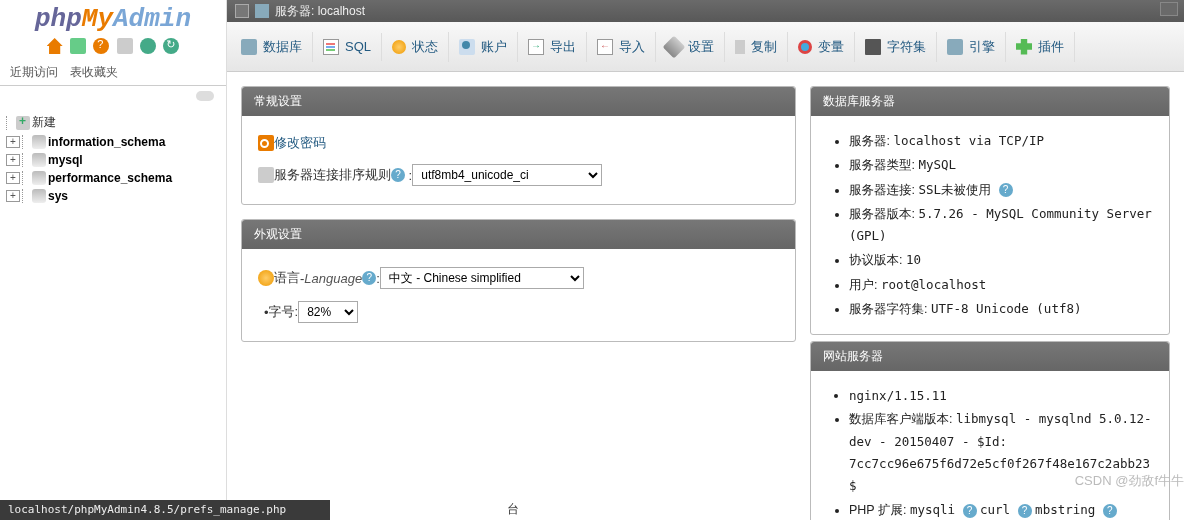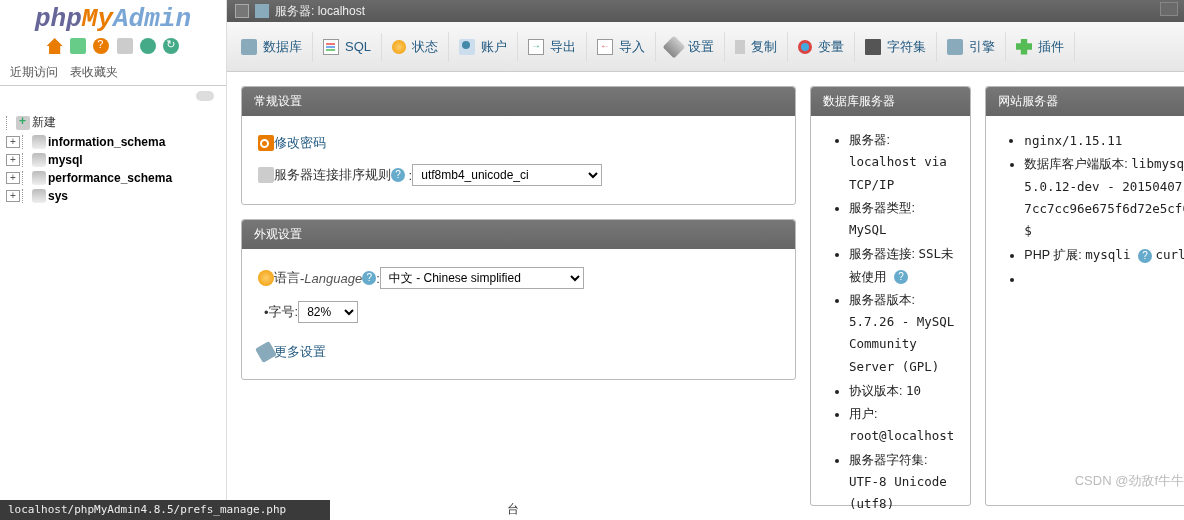--- a/index.html
+++ b/index.html
@@ -62,21 +62,21 @@
 .mi-settings{background:linear-gradient(#ccc,#888);border-radius:2px;transform:rotate(45deg);}
 .mi-settings2{width:3px;height:14px;background:#888;border-left:5px solid #ccc;border-right:5px solid #ccc;}
 .mi-vars{width:14px;height:14px;border-radius:50%;background:#d44;position:relative;}
 .mi-vars::after{content:"";position:absolute;left:3px;top:3px;width:8px;height:8px;border-radius:50%;background:#4ad;}
 .mi-charset{background:#555;border-radius:1px;}
 .mi-engines{background:#8ab;border-radius:2px;}
 .mi-plugins{background:#5b5;clip-path:polygon(30% 0,70% 0,70% 30%,100% 30%,100% 70%,70% 70%,70% 100%,30% 100%,30% 70%,0 70%,0 30%,30% 30%);}
 
 #content { flex:1; display:flex; gap:14px; padding:14px; background:#fff; overflow:hidden; }
 .col-left { flex:1; display:flex; flex-direction:column; gap:14px; }
-.col-right { width:360px; display:flex; gap:14px; }
+.col-right { width:360px; display:flex; flex-direction:column; gap:6px; }
 
 .panel { border:1px solid #bbb; border-radius:3px; background:#fff; }
 .panel-hd { background:linear-gradient(#777,#666); color:#fff; font-size:12px; padding:6px 12px; border-radius:3px 3px 0 0; }
 .panel-bd { padding:12px 16px; }
 .row { display:flex; align-items:center; padding:6px 0; font-size:13px; color:#333; }
 .row .ic { width:16px;height:16px; }
 .ic-key{background:#e97b00;border-radius:2px;position:relative;}
 .ic-key::after{content:"";position:absolute;left:2px;top:4px;width:5px;height:5px;border:2px solid #fff;border-radius:50%;}
 .ic-sort{background:#ccc;border-radius:2px;}
 .ic-lang{background:radial-gradient(#fc6,#e90);border-radius:50%;}
@@ -243,24 +243,20 @@
             <span>-</span>
             <span class="italic">Language</span>
             <span class="ic-info"></span>:
             <select class="sel-lang"><option>中文 - Chinese simplified</option></select>
           </div>
           <div class="row">
             <span class="bullet">•</span>
             <span>字号:</span>
             <select class="sel-font"><option>82%</option></select>
           </div>
-          <div class="row" style="padding-top:14px;">
-            <span class="ic ic-wrench"></span>
-            <a class="link">更多设置</a>
-          </div>
         </div>
       </div>
     </div>
 
     <div class="col-right">
 
       <div class="panel">
         <div class="panel-hd">数据库服务器</div>
         <div class="panel-bd">
           <ul class="info-list">

